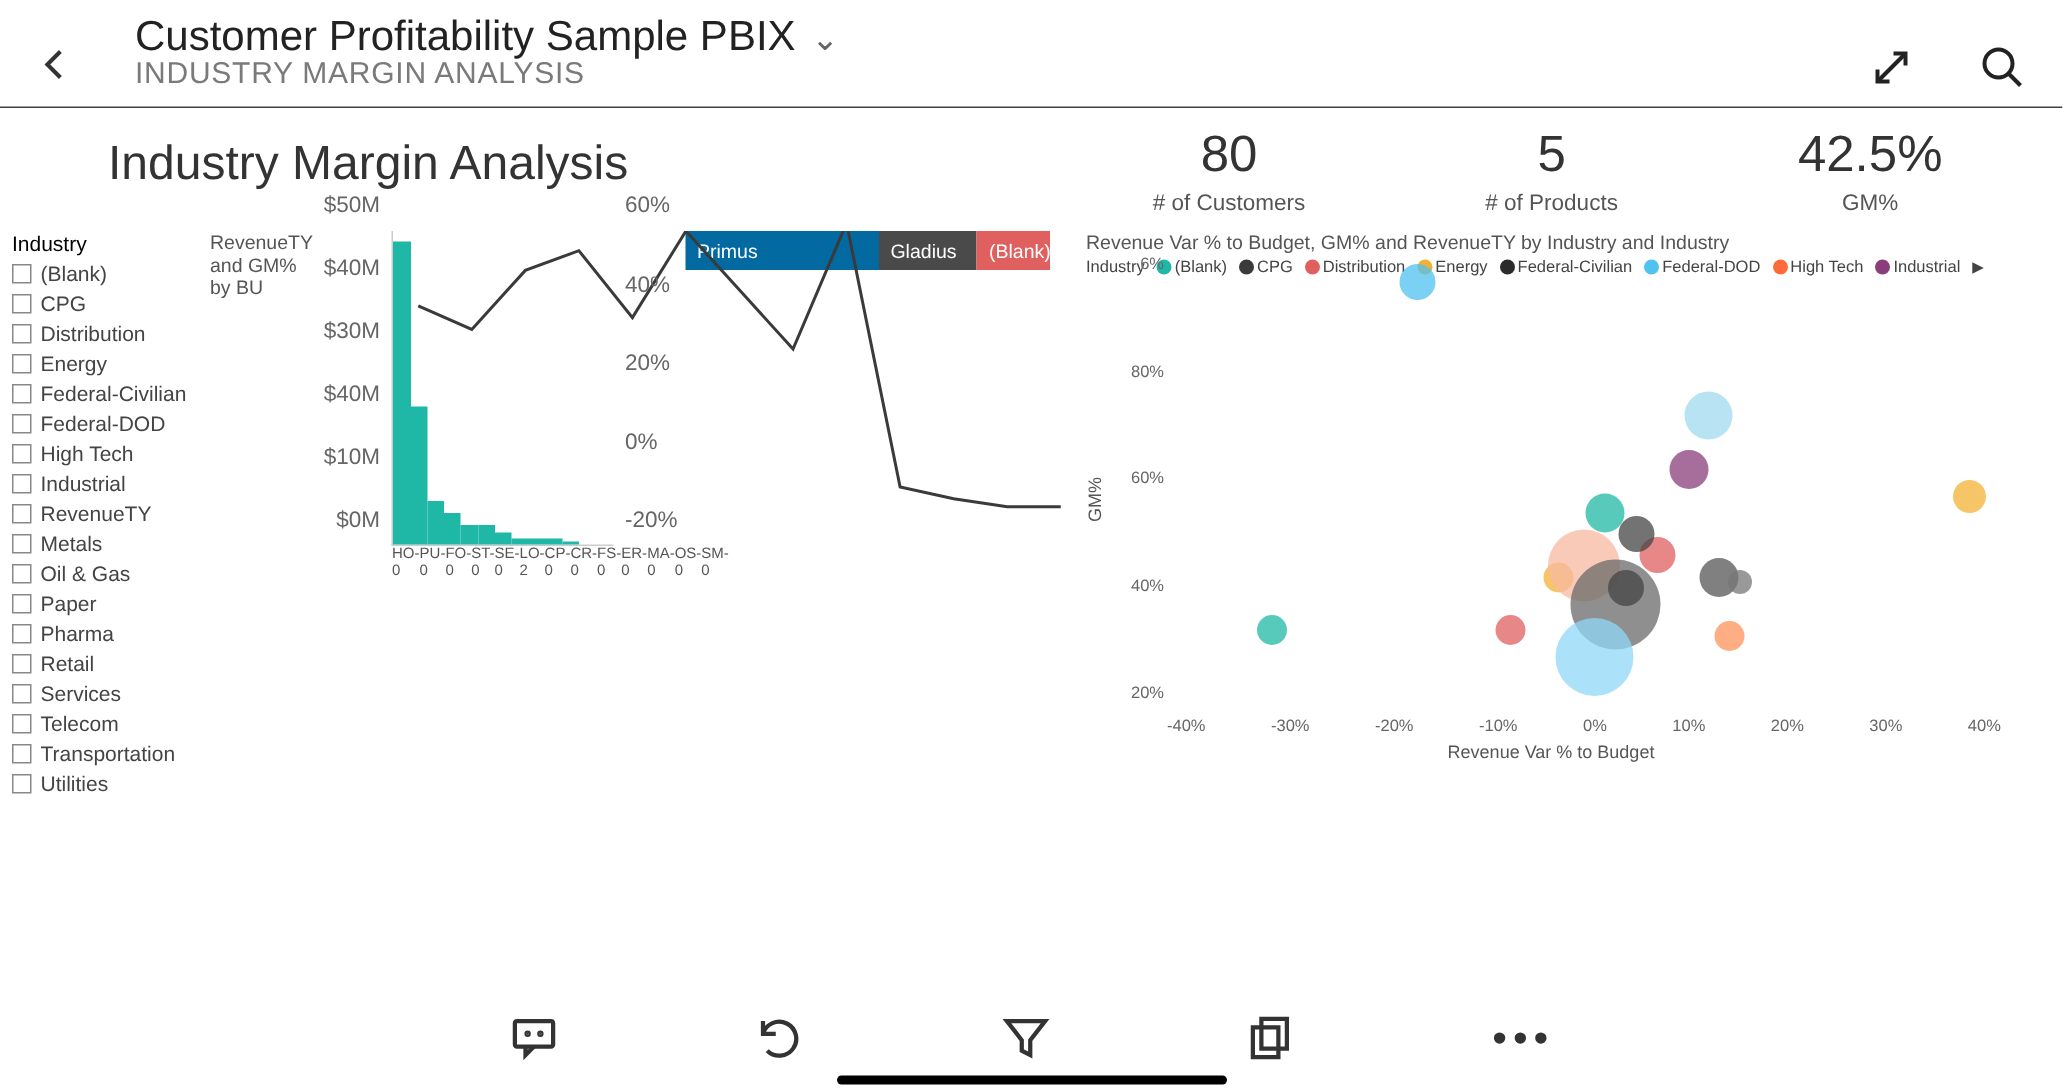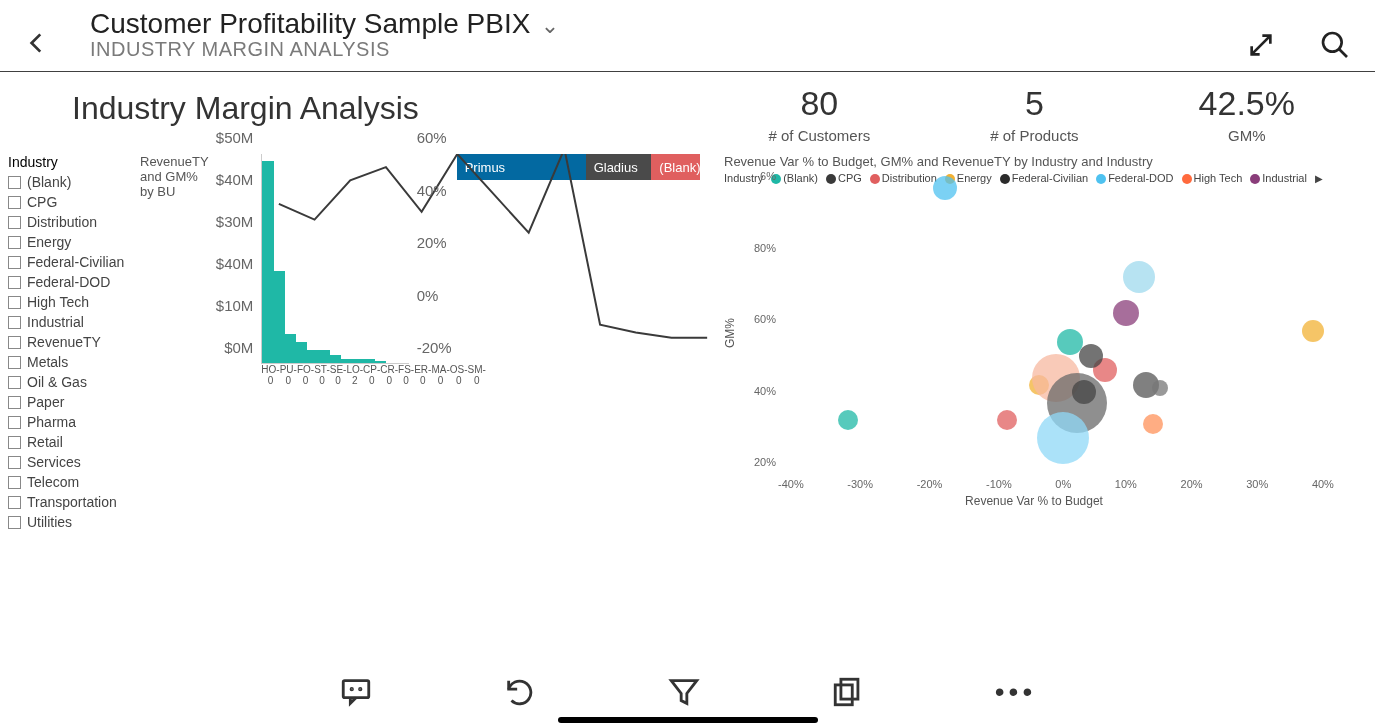--- a/index.html
+++ b/index.html
@@ -36,21 +36,21 @@
 
 #bar-chart { position: relative; height: 240px; width: 560px; }
 #bar-chart .yaxis { position: absolute; left: 0; top: 0; width: 44px; height: 210px; }
 #bar-chart .yt { position: absolute; right: 4px; font-size: 15px; color: #666; transform: translateY(-50%); }
 #bar-chart .y2 { position: absolute; right: 0; top: 0; width: 44px; height: 210px; }
 #bar-chart .y2 .yt { right: auto; left: 4px; }
 #bar-chart .plot { position: absolute; left: 48px; right: 48px; top: 0; height: 210px; border-left: 1px solid #ccc; border-bottom: 1px solid #ccc; }
 #bar-chart .bars { position: absolute; left: 0; right: 0; bottom: 0; height: 210px; display: flex; align-items: flex-end; justify-content: space-around; }
 #bar-chart .bar { width: 26px; background: #1fb8a6; }
 #bar-chart .xlabels { position: absolute; left: 48px; right: 48px; bottom: 8px; display: flex; justify-content: space-around; }
-#bar-chart .xl { font-size: 10px; color: #555; text-align: center; width: 26px; }
+#bar-chart .xl { font-size: 10px; color: #555; width: 26px; }
 #bar-chart svg.line { position: absolute; left: 48px; top: 0; height: 210px; pointer-events: none; }
 
 .treemap-title { font-size: 13px; color: #555; margin-top: 14px; margin-bottom: 6px; }
 .treemap { display: flex; height: 26px; width: 560px; color: #fff; font-size: 13px; }
 .treemap div { display: flex; align-items: center; padding-left: 8px; }
 
 .right-chart { flex: 1; }
 .scatter-title { font-size: 13px; color: #555; margin-bottom: 3px; }
 .sc-legend { font-size: 11px; color: #444; margin-bottom: 4px; display: flex; align-items: center; gap: 8px; flex-wrap: wrap; }
 .sc-legend .d { display: inline-block; width: 10px; height: 10px; border-radius: 50%; vertical-align: middle; margin-right: 2px; }

